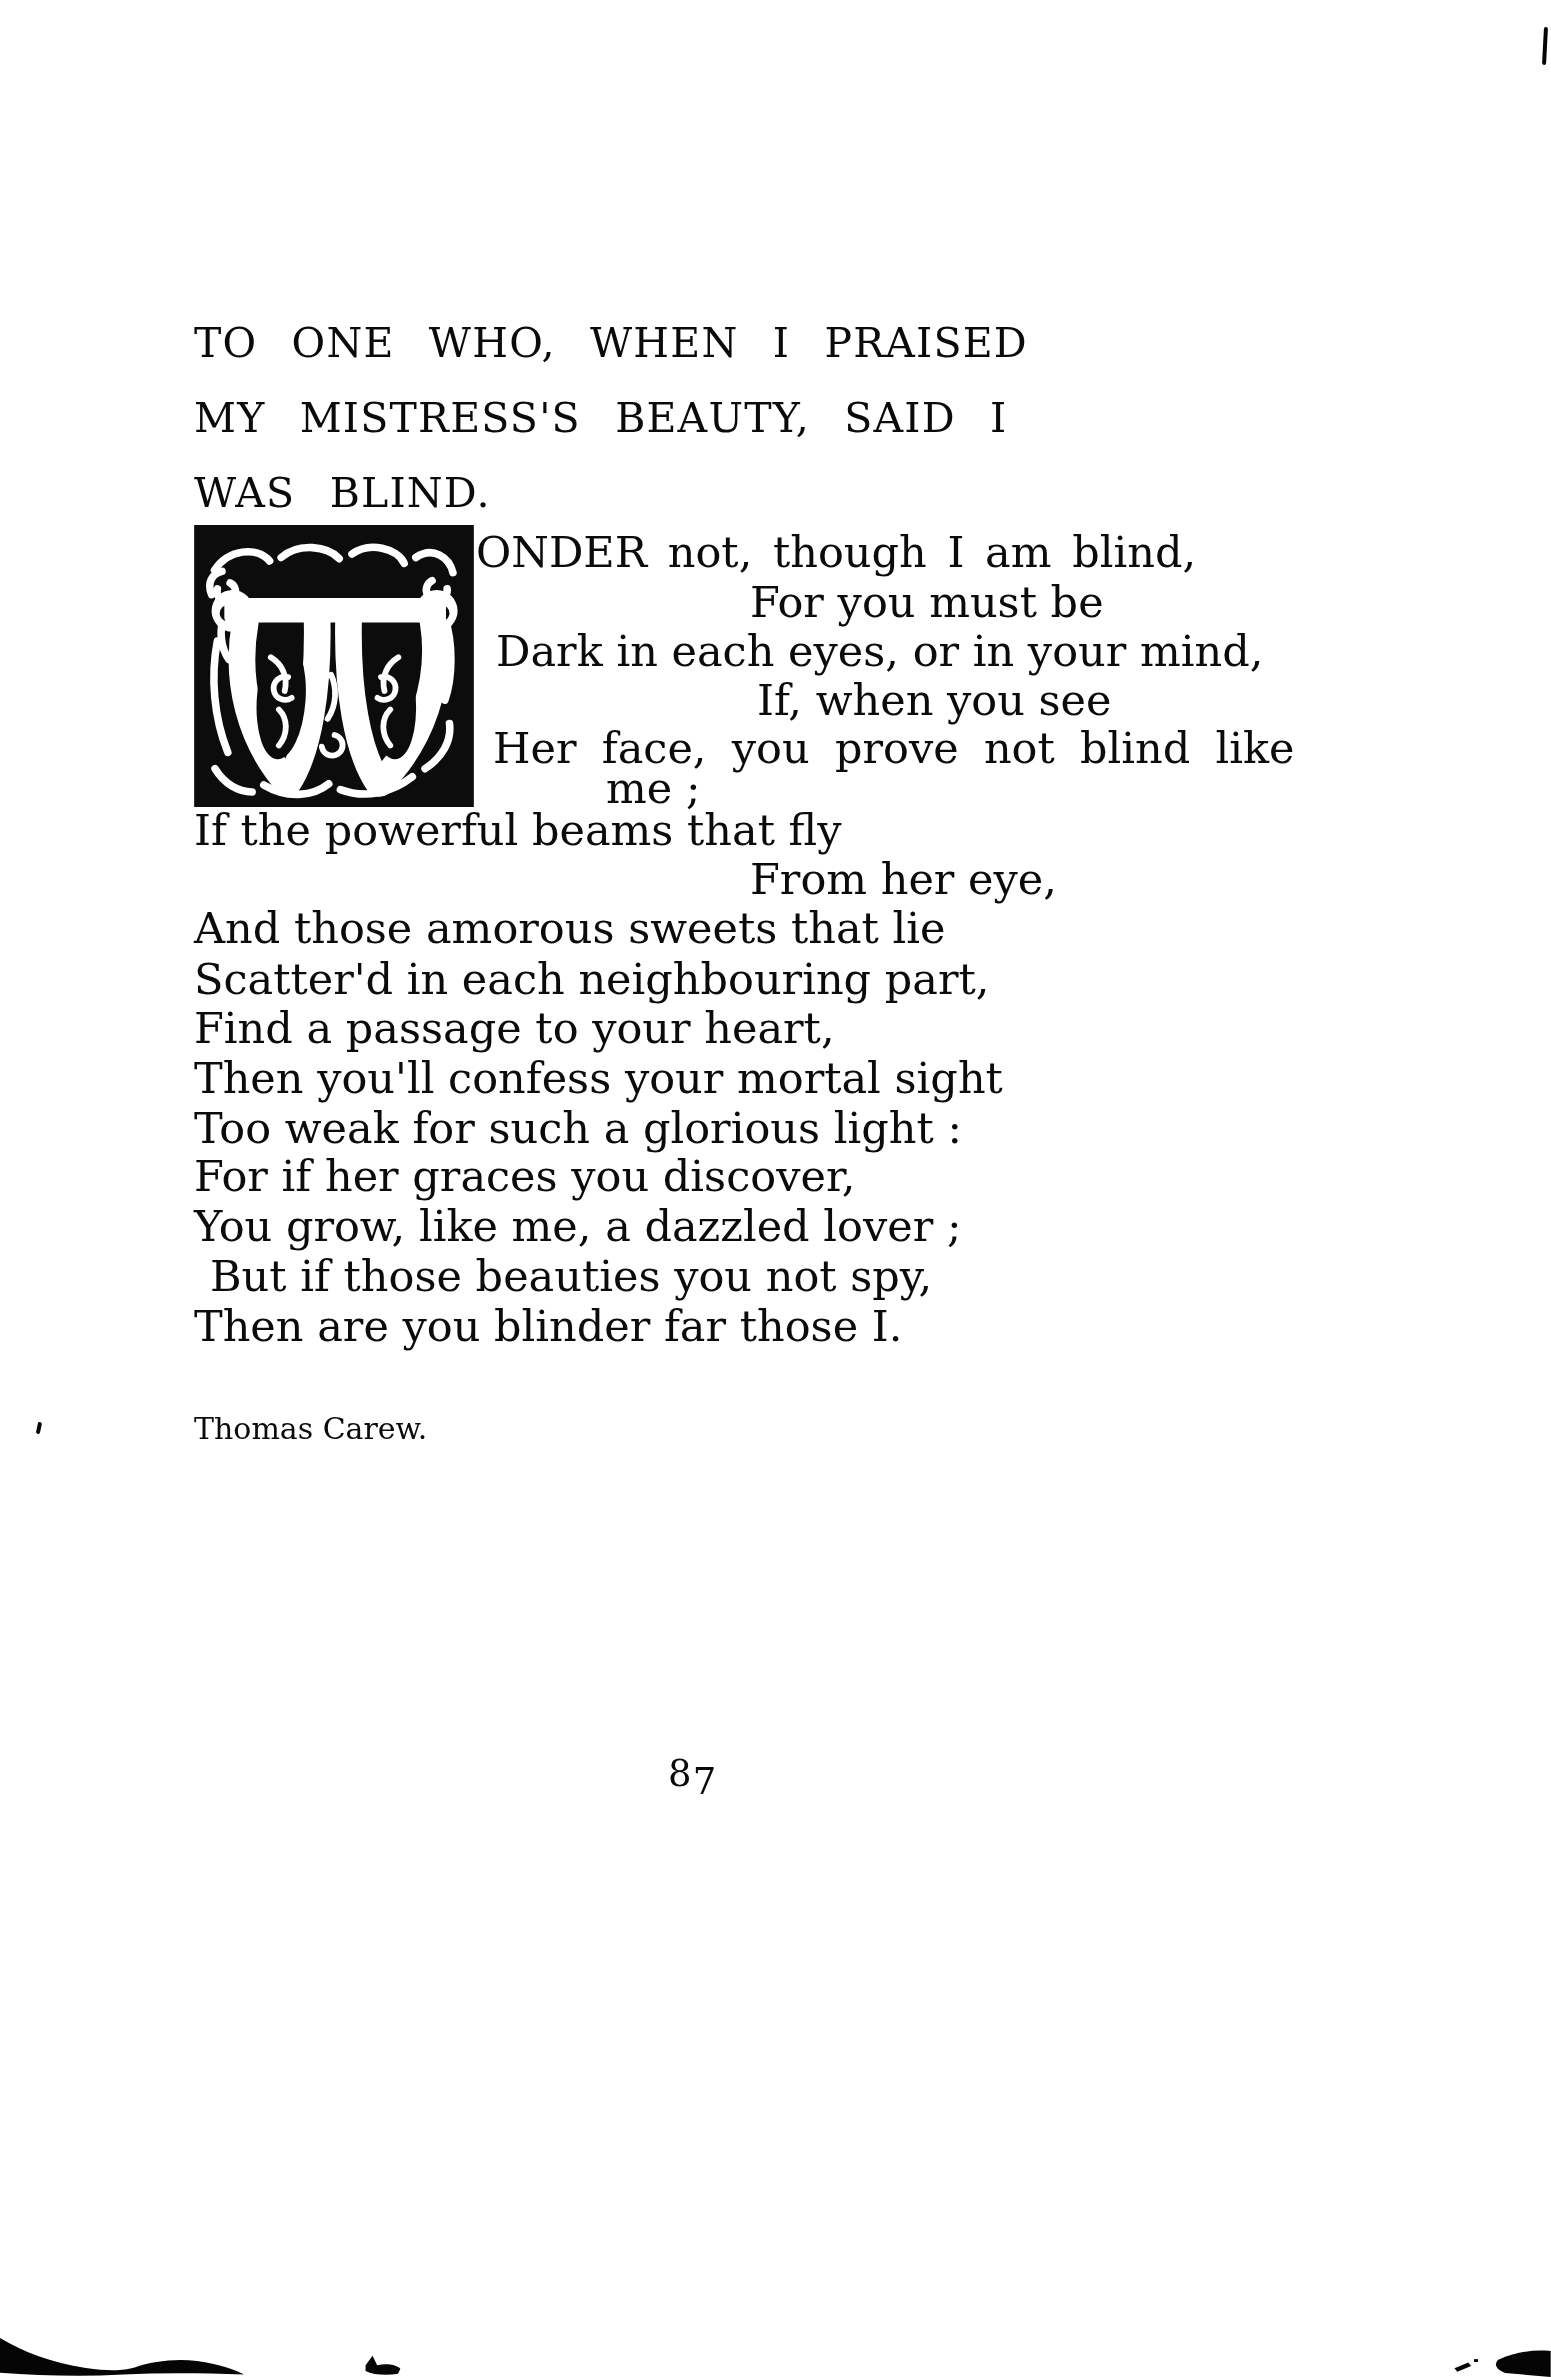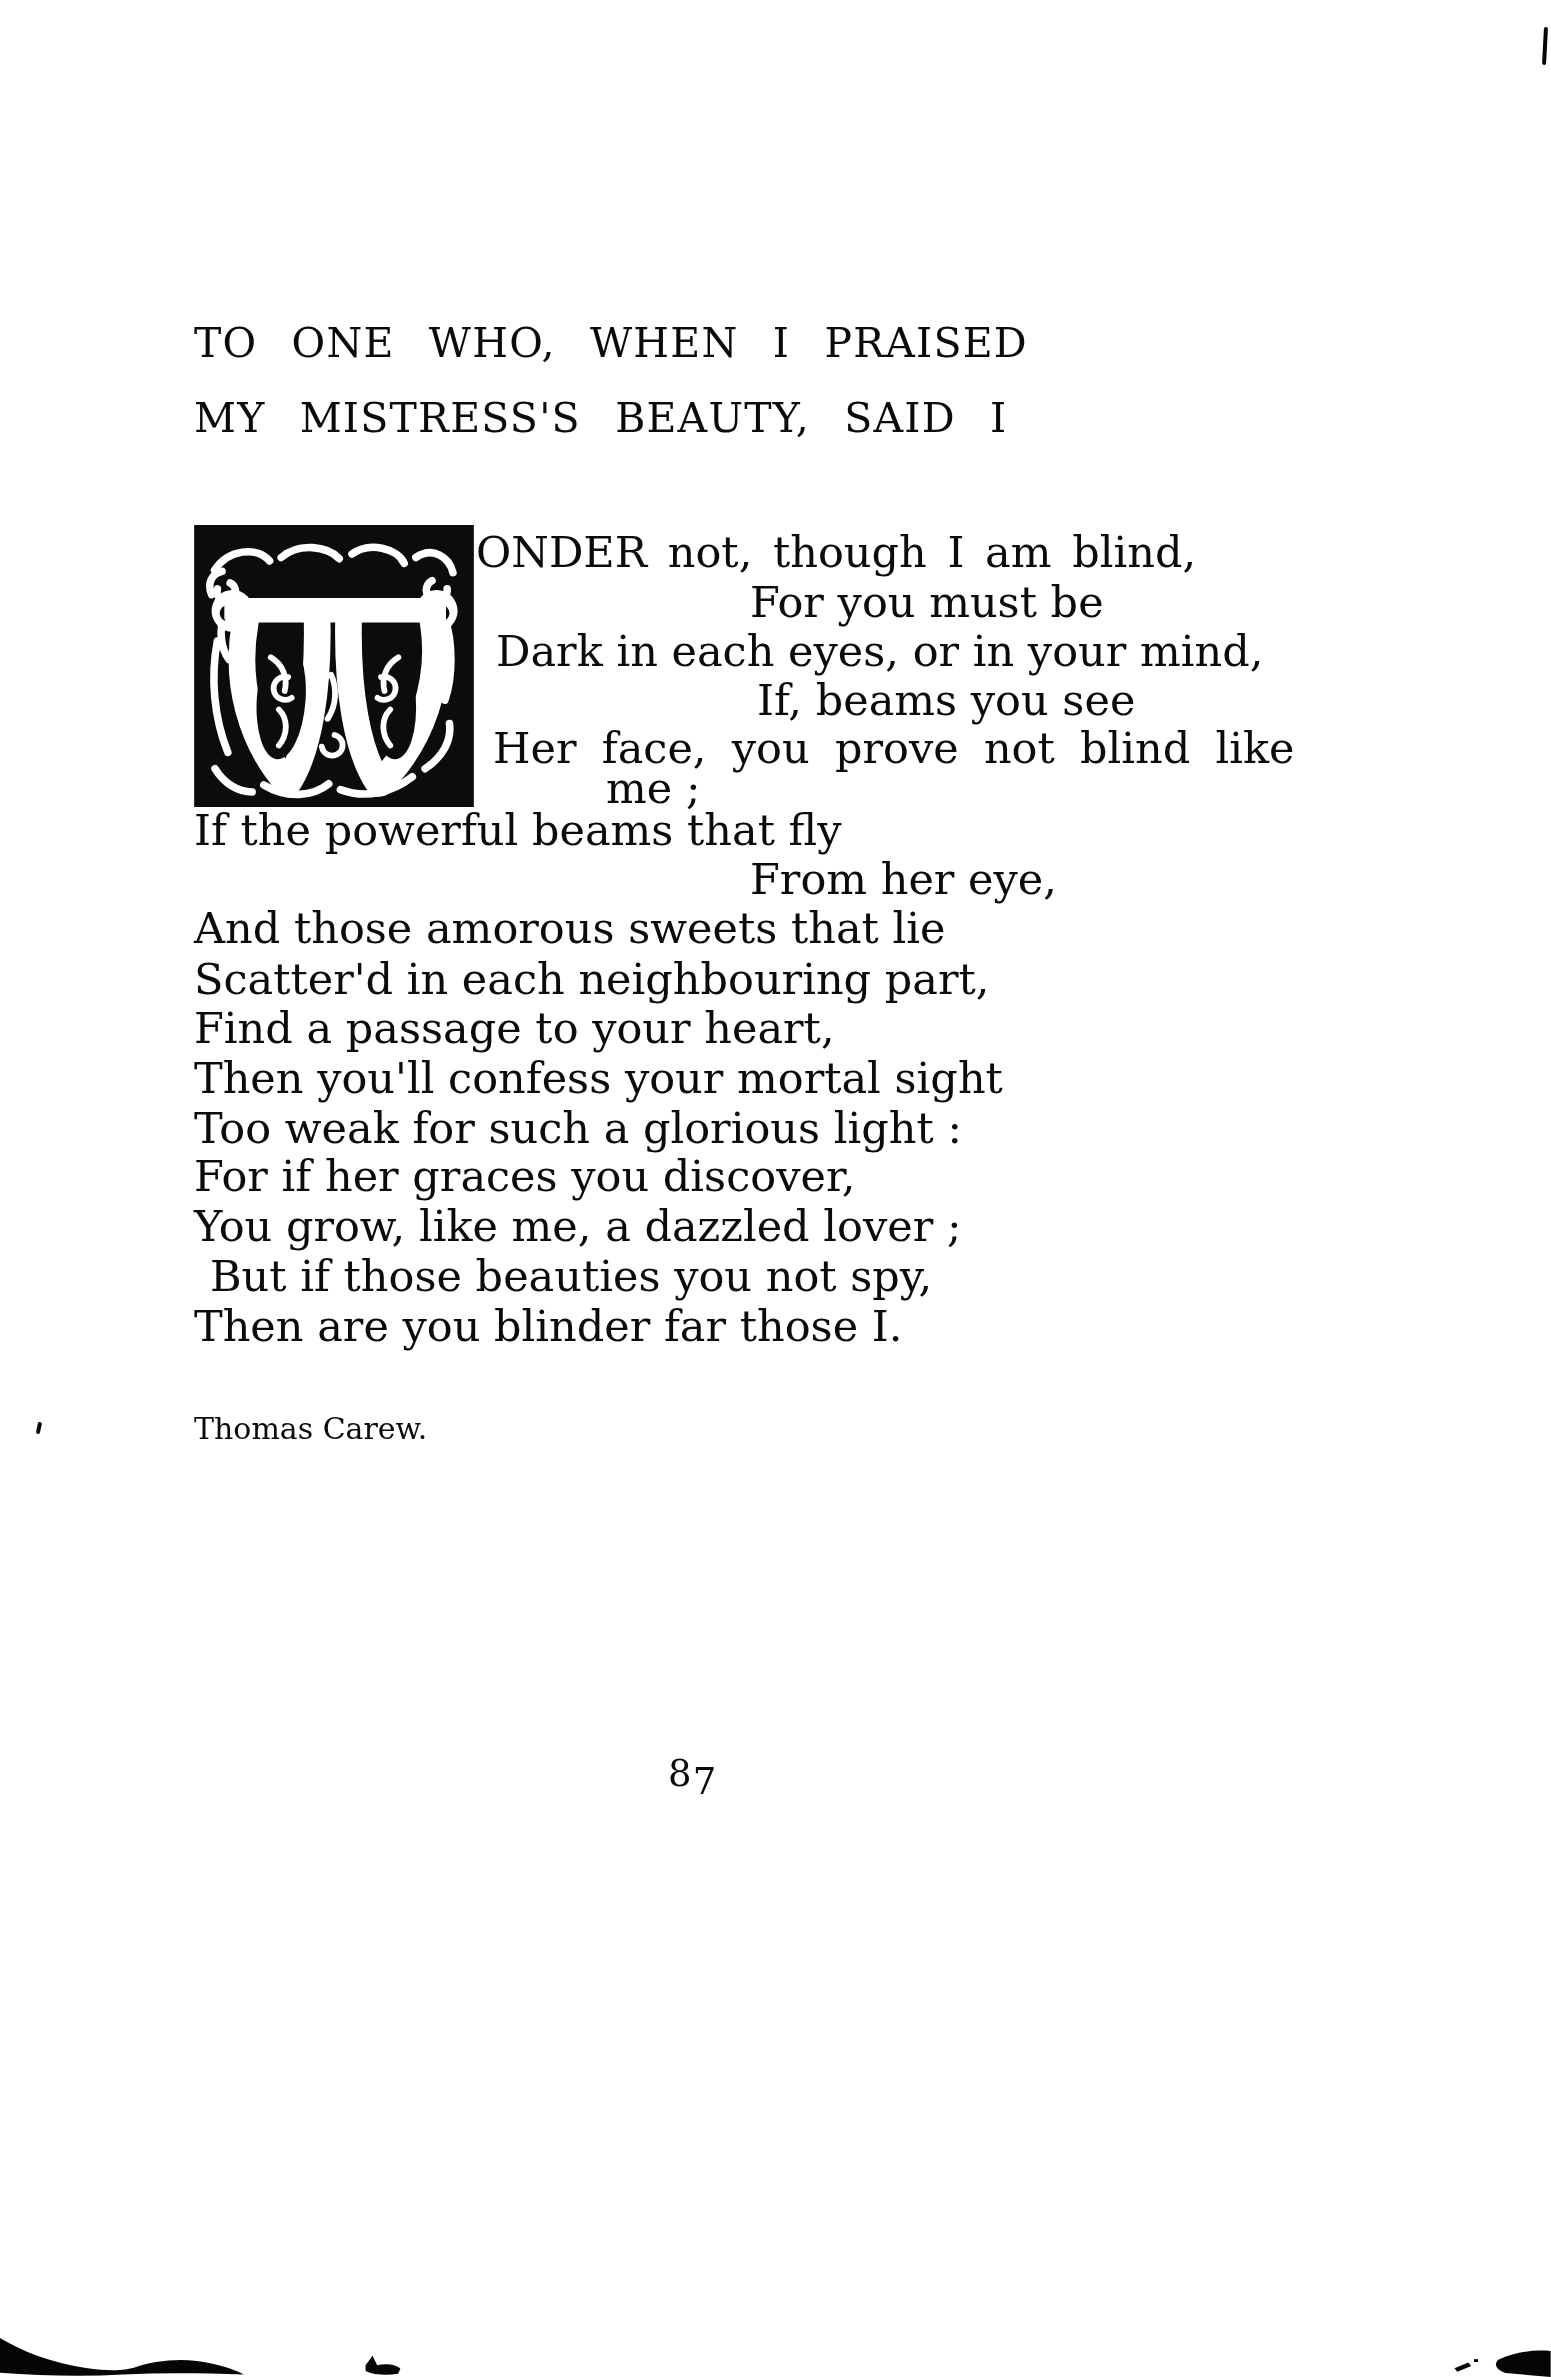--- a/index.html
+++ b/index.html
@@ -92,20 +92,21 @@
   .smudge-br { left:1438px; top:2343px; }
 </style>
 </head>
 <body>
 
 <div class="page">
 
   <div class="title">
     <div class="title-line">TO ONE WHO, WHEN I PRAISED</div>
     <div class="title-line">MY MISTRESS'S BEAUTY, SAID I</div>
+    <div class="title-line">WAS BLIND.</div>
   </div>
 
   <svg class="dropcap" viewBox="0 0 482 486" role="img" aria-label="W">
     <rect x="0" y="0" width="482" height="486" fill="#0c0c0c"></rect>
 
     <g stroke="#ffffff" stroke-width="13" fill="none" stroke-linecap="round">
       <path d="M35,78 C58,42 108,36 130,62"></path>
       <path d="M150,56 C180,30 230,36 250,58"></path>
       <path d="M272,50 C302,28 350,40 362,66"></path>
       <path d="M382,56 C412,36 440,56 446,82"></path>
@@ -146,21 +147,21 @@
       <path d="M322,262 a20,20 0 1 1 -6,36"></path>
       <path d="M236,258 c10,22 10,52 -6,76"></path>
       <path d="M242,362 a18,18 0 1 1 -22,20"></path>
     </g>
   </svg>
 
   <div>
     <div class="pline l1 wide-sm">ONDER not, though I am blind,</div>
     <div class="pline l2">For you must be</div>
     <div class="pline l3">Dark in each eyes, or in your mind,</div>
-    <div class="pline l4">If, beams you see</div>
+    <div class="pline l4">If, when you see</div>
     <div class="pline l5 wide">Her face, you prove not blind like</div>
     <div class="pline l6">me ;</div>
     <div class="pline l7">If the powerful beams that fly</div>
     <div class="pline l8">From her eye,</div>
     <div class="pline l9">And those amorous sweets that lie</div>
     <div class="pline l10">Scatter'd in each neighbouring part,</div>
     <div class="pline l11">Find a passage to your heart,</div>
     <div class="pline l12">Then you'll confess your mortal sight</div>
     <div class="pline l13">Too weak for such a glorious light :</div>
     <div class="pline l14">For if her graces you discover,</div>

